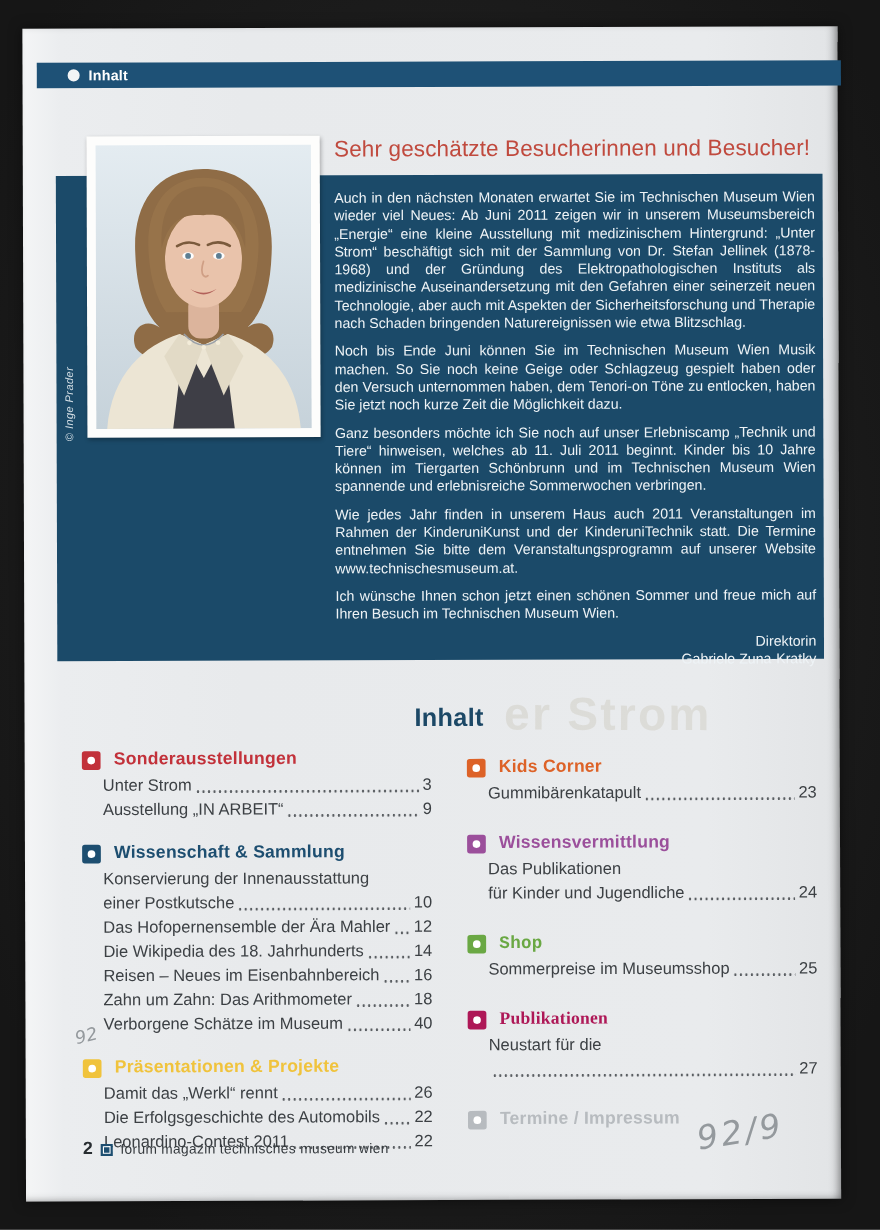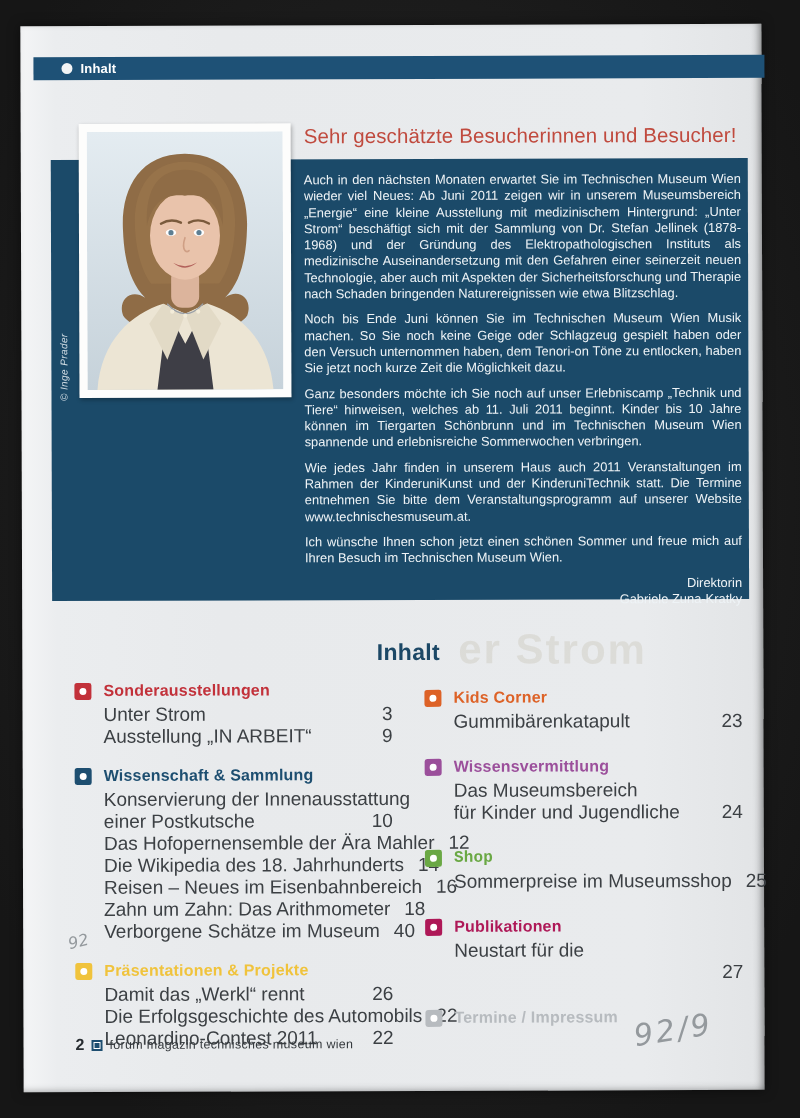--- a/index.html
+++ b/index.html
@@ -54,21 +54,21 @@
   .toc-cols { display:flex; gap:32px; }
   .toc-col { flex:1 1 0; min-width:0; }
   .toc-col-1 { margin-top:8px; }
   .toc-sec { }
   .toc-col-0 .toc-sec { margin-bottom:17px; }
   .toc-col-1 .toc-sec { margin-bottom:23px; }
   .toc-head { display:flex; align-items:center; gap:12px; height:22px; margin-bottom:2px; }
   .bullet { width:17px; height:17px; border-radius:2.5px; position:relative; flex:0 0 17px; }
   .bullet::after { content:''; position:absolute; left:5px; top:5px; width:7px; height:7px; border-radius:50%; background:#fff; }
   .toc-sec-title { font-size:16px; font-weight:bold; letter-spacing:.2px; white-space:nowrap; }
-  .toc-item { display:flex; height:22px; line-height:22px; font-size:19px; color:#3c4044; margin-left:29px;align-items:center; }
+  .toc-item { display:flex; height:22px; line-height:22px; font-size:15px; color:#3c4044; margin-left:19px; }
   .toc-item .lab { white-space:nowrap; }
   .toc-item .dots {
     flex:1 1 auto; margin:0 3px; min-width:8px;
     background-image:radial-gradient(circle,#5a5e62 1.05px,transparent 1.3px);
     background-size:5px 4px; background-repeat:repeat-x; background-position:left bottom 4px;
   }
   .toc-item .pg { text-align:right; }
 
   
   .footer { position:absolute; left:52px; top:1010px; display:flex; align-items:center; gap:7px; }
@@ -236,21 +236,21 @@
               <span class="dots"></span>
               <span class="pg">23</span>
             </div>
           </div>
           <div class="toc-sec">
             <div class="toc-head">
               <span class="bullet" style="background: rgb(155, 79, 155);"></span>
               <span class="toc-sec-title" style="color: rgb(155, 79, 155);">Wissensvermittlung</span>
             </div>
             <div class="toc-item">
-              <span class="lab">Das Museumsbereich</span>
+              <span class="lab">Das Publikationen</span>
             </div>
             <div class="toc-item">
               <span class="lab">für Kinder und Jugendliche</span>
               <span class="dots"></span>
               <span class="pg">24</span>
             </div>
           </div>
           <div class="toc-sec">
             <div class="toc-head">
               <span class="bullet" style="background: rgb(106, 168, 68);"></span>
@@ -258,21 +258,21 @@
             </div>
             <div class="toc-item">
               <span class="lab">Sommerpreise im Museumsshop</span>
               <span class="dots"></span>
               <span class="pg">25</span>
             </div>
           </div>
           <div class="toc-sec">
             <div class="toc-head">
               <span class="bullet" style="background: rgb(174, 24, 87);"></span>
-              <span class="toc-sec-title" style="color: rgb(174, 24, 87);">Publikationen</span>
+              <span class="toc-sec-title" style="color: rgb(174, 24, 87); font-family: Liberation Serif, serif;">Publikationen</span>
             </div>
             <div class="toc-item">
               <span class="lab">Neustart für die</span>
             </div>
             <div class="toc-item">
               <span class="dots"></span>
               <span class="pg">27</span>
             </div>
           </div>
           <div class="toc-sec">

